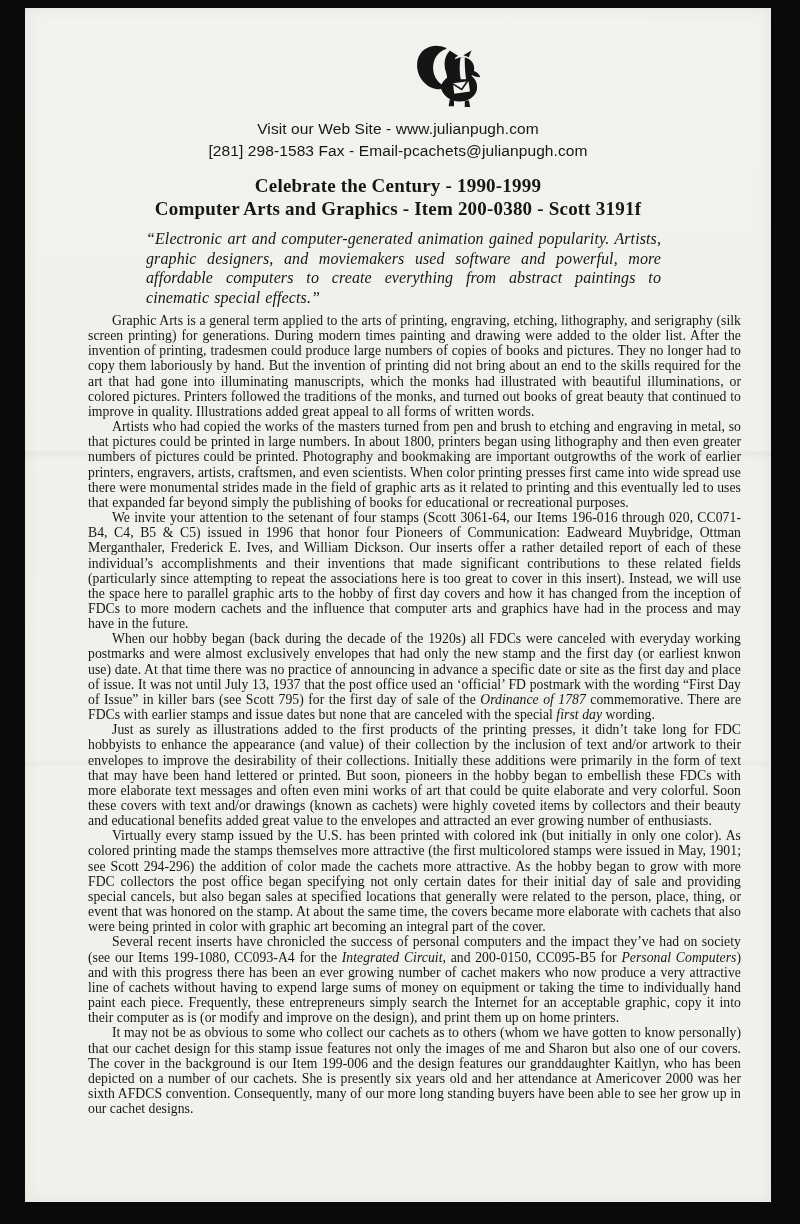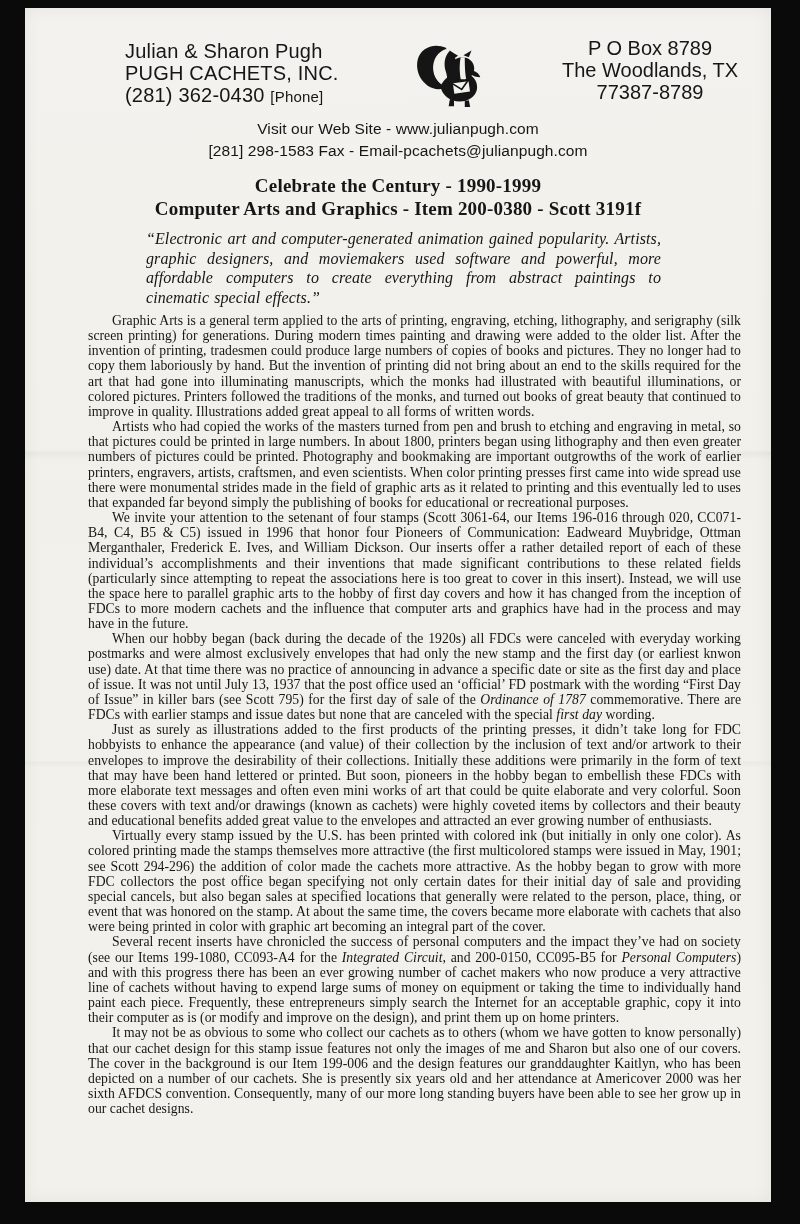--- a/index.html
+++ b/index.html
@@ -103,25 +103,20 @@
     letter-spacing: 0.05px;
   }
 </style>
 </head>
 <body>
 
 <div class="scan">
   <div class="paper">
 
     <div class="letterhead">
-      <div class="lh-left">
-        <div>Julian &amp; Sharon Pugh</div>
-        <div>PUGH CACHETS, INC.</div>
-        <div><span>(281) 362-0430 </span><span class="lh-phone-suffix">[Phone]</span></div>
-      </div>
 
       <svg class="lh-logo" viewBox="0 0 110 100" aria-hidden="true">
 
         <g fill="#151515">
 
           <path d="M46,8 C28,0 8,8 4,26 C0,44 10,62 26,68 C34,71 42,70 46,66 C36,62 28,52 28,40 C28,26 36,16 48,14 Z"></path>
           <path d="M46,10 C34,14 26,26 27,40 C28,52 35,61 45,65 C49,60 50,52 48,44 C45,33 45,20 52,12 Z" fill="#f2f1ec"></path>
           <path d="M52,12 C44,20 42,32 46,44 C49,53 48,61 44,66 C52,70 62,68 66,62 C60,54 58,44 60,34 C61,26 60,17 52,12 Z"></path>
 
           <path d="M38,66 C40,78 52,88 66,88 C80,88 90,80 92,70 C94,58 86,48 74,46 C60,44 42,52 38,66 Z"></path>
@@ -137,25 +132,20 @@
         <path d="M68,22 C66,30 66,44 68,55 C72,55 74,55 76,54 C74,44 74,30 74,22 Z" fill="#f2f1ec"></path>
 
         <g>
           <rect x="56" y="58" width="26" height="18" rx="1.5" fill="#f2f1ec" stroke="#151515" stroke-width="2.5" transform="rotate(-8 69 67)"></rect>
           <path d="M57,60 L69,70 L81,57" fill="none" stroke="#151515" stroke-width="2.5" transform="rotate(-8 69 67)"></path>
         </g>
 
         <path d="M52,84 L50,95 L58,95 L58,86 Z M74,87 L74,96 L82,96 L80,86 Z" fill="#151515"></path>
       </svg>
 
-      <div class="lh-right">
-        <div>P O Box 8789</div>
-        <div>The Woodlands, TX</div>
-        <div>77387-8789</div>
-      </div>
     </div>
 
     <div class="lh-center-line">Visit our Web Site - www.julianpugh.com</div>
     <div class="lh-center-line">[281] 298-1583 Fax - Email-pcachets@julianpugh.com</div>
 
     <div class="heading">Celebrate the Century - 1990-1999</div>
     <div class="heading" style="margin-top:0;">Computer Arts and Graphics - Item 200-0380 - Scott 3191f</div>
 
     <div class="quote">“Electronic art and computer-generated animation gained popularity. Artists, graphic designers, and moviemakers used software and powerful, more affordable computers to create everything from abstract paintings to cinematic special effects.”</div>
 

